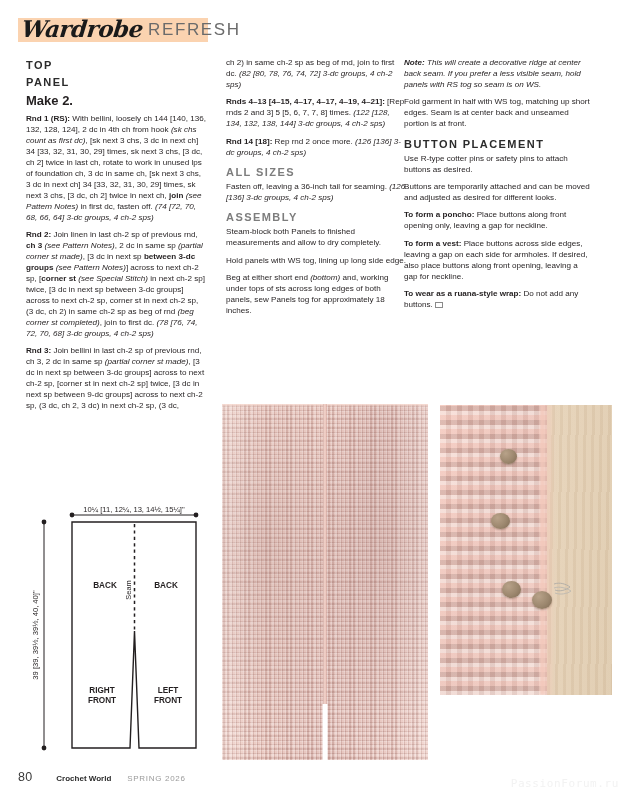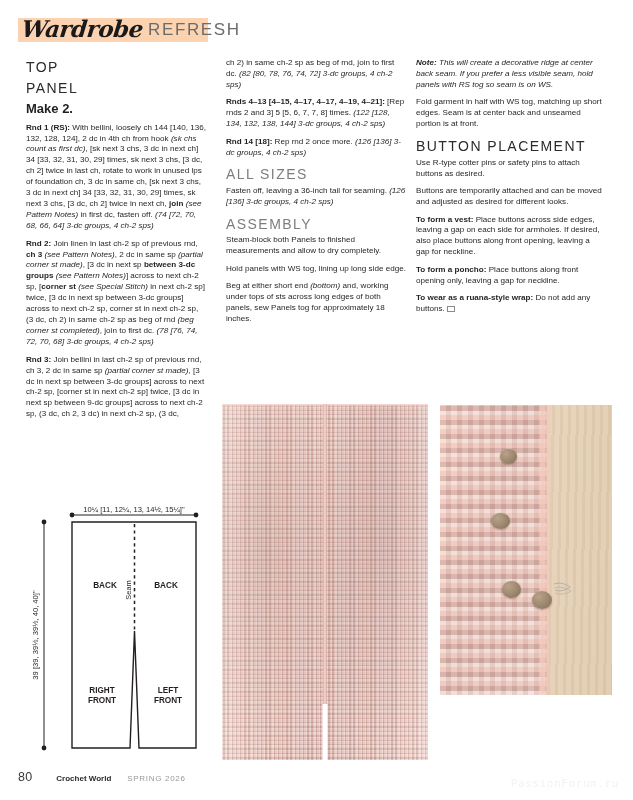--- a/index.html
+++ b/index.html
@@ -51,27 +51,27 @@
     position: absolute;
     top: 58px;
     width: 180px;
     font-size: 8.1px;
     line-height: 1.355;
     text-align: left;
     color: #231f20;
   }
   #col1 { left: 26px; }
   #col2 { left: 226px; }
-  #col3 { left: 416px; width: 186px; }
+  #col3 { left: 404px; width: 186px; }
 
   .p { margin: 0 0 6.5px 0; }
   .hdr {
-    font-weight: 400;
+    font-weight: 700;
     letter-spacing: 1.45px;
-    font-size: 14px;
+    font-size: 11px;
     margin: 0 0 2px 0;
     color: #2b2b2b;
   }
   .hdr.gray { color: #7d7d7d; }
   .sub {
     font-weight: 700;
     font-size: 13px;
     margin: 0 0 5px 0;
   }
   b { font-weight: 700; }
@@ -261,23 +261,23 @@
 
 <div class="col" id="col3">
   <p class="p"><span class="note-lead">Note:</span><i> This will create a decorative ridge at center back seam. If you prefer a less visible seam, hold panels with RS tog so seam is on WS.</i></p>
 
   <p class="p">Fold garment in half with WS tog, matching up short edges. Seam is at center back and unseamed portion is at front.</p>
 
   <div class="hdr">BUTTON PLACEMENT</div>
   <p class="p">Use R-type cotter pins or safety pins to attach buttons as desired.</p>
   <p class="p">Buttons are temporarily attached and can be moved and adjusted as desired for different looks.</p>
 
+  <p class="p"><b>To form a poncho:</b><span> Place buttons along front opening only, leaving a gap for neckline.</span></p>
+
   <p class="p"><b>To form a vest:</b><span> Place buttons across side edges, leaving a gap on each side for armholes. If desired, also place buttons along front opening, leaving a gap for neckline.</span></p>
-
-  <p class="p"><b>To form a poncho:</b><span> Place buttons along front opening only, leaving a gap for neckline.</span></p>
 
   <p class="p"><b>To wear as a ruana-style wrap:</b><span> Do not add any buttons.</span><span class="endmark"></span></p>
 </div>
 
 <div id="schematic">
   <svg width="188" height="262" viewBox="0 0 188 262" xmlns="http://www.w3.org/2000/svg">
 
     <line x1="46" y1="17" x2="170" y2="17" stroke="#231f20" stroke-width="1"></line>
     <circle cx="46" cy="17" r="2.4" fill="#231f20"></circle>
     <circle cx="170" cy="17" r="2.4" fill="#231f20"></circle>

